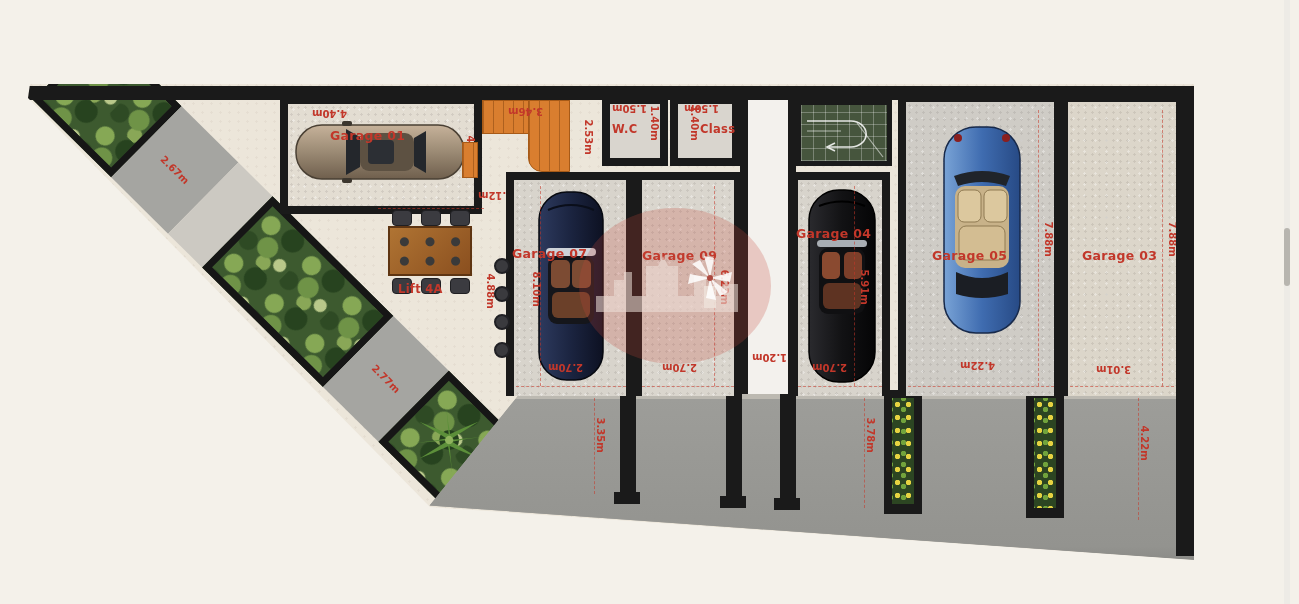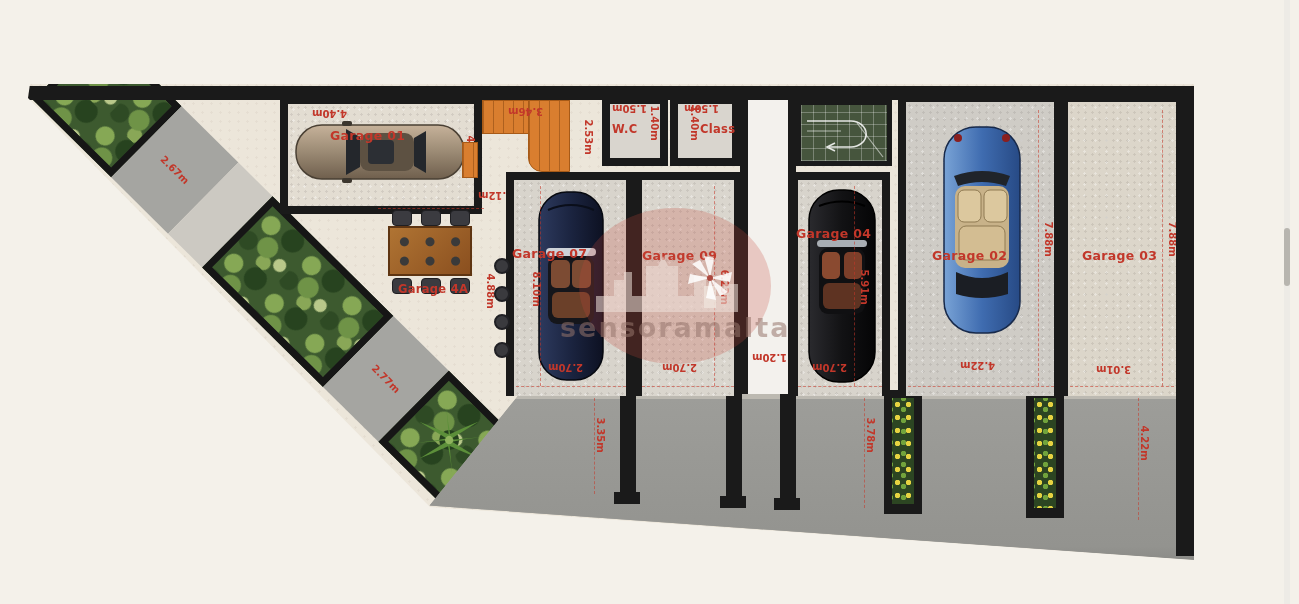--- a/index.html
+++ b/index.html
@@ -245,38 +245,38 @@
         <circle cx="20" cy="14" r="4" fill="#8a1f1f"></circle>
           <circle cx="68" cy="14" r="4" fill="#8a1f1f"></circle>
         <path d="M16,52 Q44,42 72,52 L68,62 Q44,54 20,62 Z" fill="#20242a"></path>
         <rect x="17" y="62" width="54" height="82" rx="10" fill="#c8b289"></rect>
         <rect x="20" y="66" width="23" height="32" rx="6" fill="#dcc89e" stroke="#8f7a52"></rect>
         <rect x="46" y="66" width="23" height="32" rx="6" fill="#dcc89e" stroke="#8f7a52"></rect>
         <rect x="21" y="102" width="46" height="34" rx="7" fill="#d3bd92" stroke="#8f7a52"></rect>
         <path d="M18,148 Q44,160 70,148 L70,170 Q44,178 18,170 Z" fill="#1b1e24"></path>
       </svg>
     </div>
-    <div class="rlabel" style="left:932px;top:248px">Garage 02</div>
+    <div class="rlabel" style="left:932px;top:248px">Garage 05</div>
     <div class="dim r90" style="left:1030px;top:234px">7.88m</div>
     <div class="dim r180" style="left:960px;top:360px">4.22m</div>
 
     <div class="room speckle open-bottom" style="left:1060px;top:94px;width:124px;height:302px;background-color:#dcd6ca"></div>
     <div class="rlabel" style="left:1082px;top:248px">Garage 03</div>
     <div class="dim r90" style="left:1154px;top:234px">7.88m</div>
     <div class="dim r180" style="left:1096px;top:364px">3.01m</div>
 
     <div class="dlh" style="left:378px;top:208px;width:106px;border-top:1px dashed rgba(200,55,40,.6)"></div>
     <div class="table" style="left:388px;top:226px;width:84px;height:50px"></div>
     <div class="chair" style="left:392px;top:210px"></div>
     <div class="chair" style="left:421px;top:210px"></div>
     <div class="chair" style="left:450px;top:210px"></div>
     <div class="chair" style="left:392px;top:278px"></div>
     <div class="chair" style="left:421px;top:278px"></div>
     <div class="chair" style="left:450px;top:278px"></div>
-    <div class="rlabel" style="left:398px;top:282px;font-size:11.5px">Garage 4A</div>
+    <div class="rlabel" style="left:398px;top:282px;font-size:11.5px">Lift 4A</div>
 
     <div class="stool" style="left:494px;top:258px"></div>
     <div class="stool" style="left:494px;top:286px"></div>
     <div class="stool" style="left:494px;top:314px"></div>
     <div class="stool" style="left:494px;top:342px"></div>
 
     <div class="dlv" style="left:540px;top:186px;height:200px"></div>
     <div class="dlv" style="left:714px;top:186px;height:200px"></div>
     <div class="dlv" style="left:854px;top:186px;height:200px"></div>
     <div class="dlv" style="left:1038px;top:110px;height:276px"></div>
@@ -306,19 +306,18 @@
           <path d="M0,0 L22,-6 L20,4 Z"></path>
             <path d="M0,0 L6,22 L-4,20 Z"></path>
           <path d="M0,0 L-22,6 L-20,-4 Z"></path>
             <path d="M0,0 L-6,-22 L4,-20 Z"></path>
           <path d="M0,0 L18,14 L10,18 Z"></path>
             <path d="M0,0 L-18,-14 L-10,-18 Z"></path>
         </g>
         <circle r="3" fill="rgba(160,40,30,.8)"></circle>
       </g>
     </svg>
-    <div class="wm-text" style="left:560px;top:312px">sensoramalta</div>
 
   </div>
 
   <div class="scroll-track"></div>
   <div class="scroll-thumb"></div>
 </div>
 
 </body></html>

